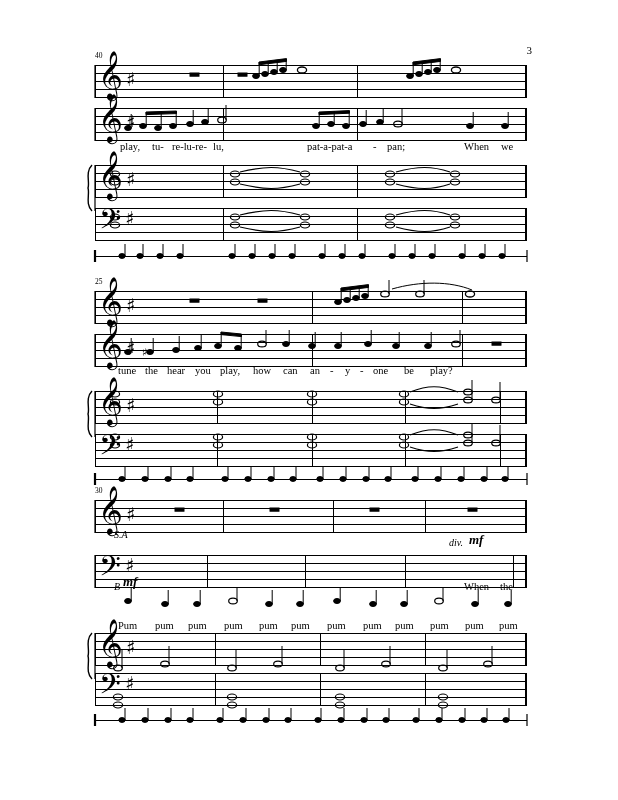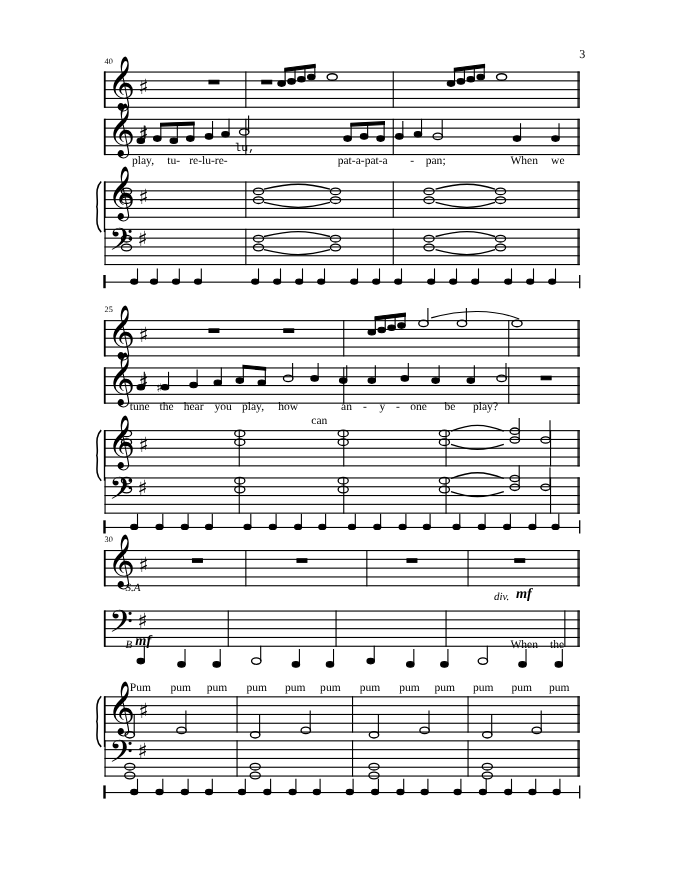--- a/index.html
+++ b/index.html
@@ -746,36 +746,36 @@
         <ellipse cx="506" cy="720" rx="3.2" ry="2.4"></ellipse>
           <line x1="509" y1="720" x2="509" y2="708" stroke-width="1"></line>
       </g>
     </g>
   </svg>
 
   <div>
     <span class="lyric" style="left:120px; top:141px;">play,</span>
     <span class="lyric" style="left:152px; top:141px;">tu-</span>
     <span class="lyric" style="left:172px; top:141px;">re-lu-re-</span>
-    <span class="lyric" style="left:213px; top:129px;font-family:Liberation Mono, monospace;">lu,</span>
+    <span class="lyric" style="left:213px; top:141px;">lu,</span>
     <span class="lyric" style="left:307px; top:141px;">pat-a-pat-a</span>
     <span class="lyric" style="left:373px; top:141px;">-</span>
     <span class="lyric" style="left:387px; top:141px;">pan;</span>
     <span class="lyric" style="left:464px; top:141px;">When</span>
     <span class="lyric" style="left:501px; top:141px;">we</span>
   </div>
 
   <div>
     <span class="lyric" style="left:118px; top:365px;">tune</span>
     <span class="lyric" style="left:145px; top:365px;">the</span>
     <span class="lyric" style="left:167px; top:365px;">hear</span>
     <span class="lyric" style="left:195px; top:365px;">you</span>
     <span class="lyric" style="left:220px; top:365px;">play,</span>
     <span class="lyric" style="left:253px; top:365px;">how</span>
-    <span class="lyric" style="left:283px; top:377px;">can</span>
+    <span class="lyric" style="left:283px; top:365px;">can</span>
     <span class="lyric" style="left:310px; top:365px;">an</span>
     <span class="lyric" style="left:330px; top:365px;">-</span>
     <span class="lyric" style="left:345px; top:365px;">y</span>
     <span class="lyric" style="left:360px; top:365px;">-</span>
     <span class="lyric" style="left:373px; top:365px;">one</span>
     <span class="lyric" style="left:404px; top:365px;">be</span>
     <span class="lyric" style="left:430px; top:365px;">play?</span>
   </div>
 
   <div>

